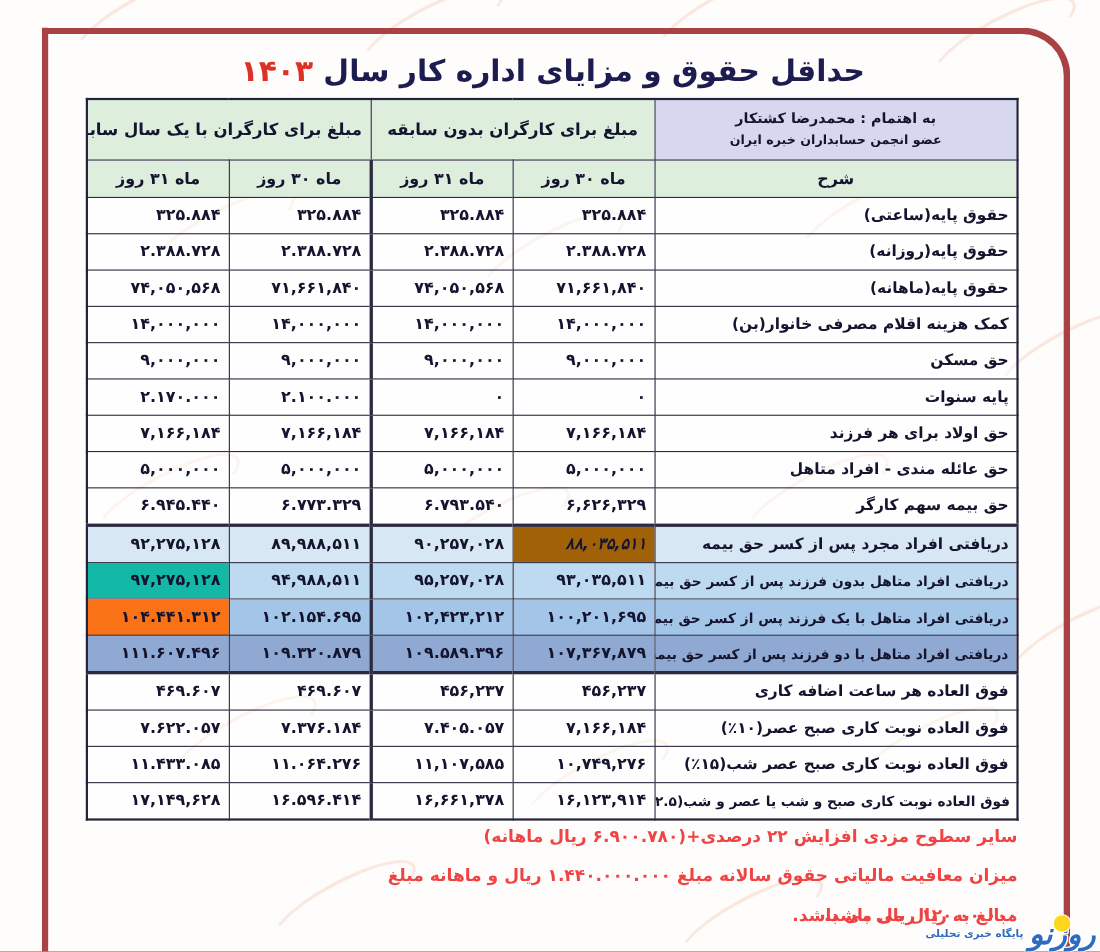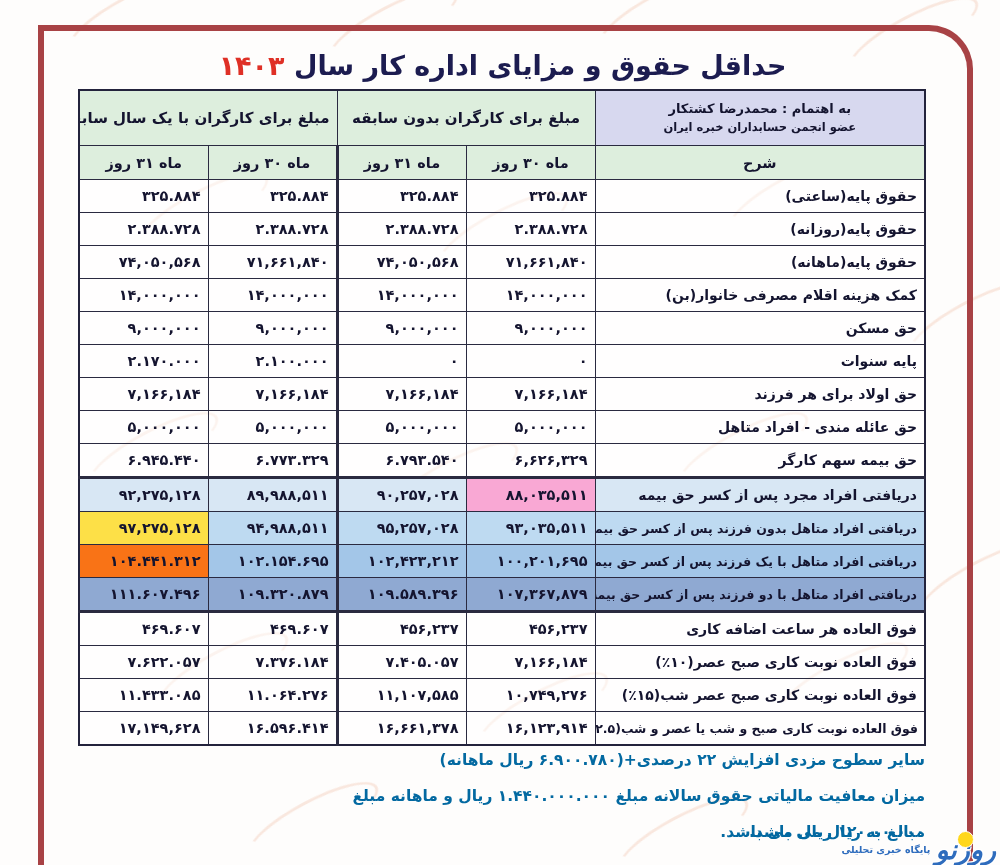--- a/index.html
+++ b/index.html
@@ -55,21 +55,21 @@
   th.sub,th.desc-h{background:#ddeedd;font-size:14.5px;text-align:center;}
   td.lbl{text-align:right;font-size:14px;background:rgba(255,255,255,.5);}
   td.num{text-align:right;font-size:14.5px;background:rgba(255,255,255,.5);}
   td.num .n{direction:ltr;unicode-bidi:isolate;}
   .sep{border-left-width:3px !important;}
   tr.heavy-top td{border-top-width:3px;}
   
   .notes{
     position:absolute;top:742px;right:75px;width:640px;
     direction:rtl;text-align:right;
-    color:#0369a1;font-weight:bold;font-size:15.5px;
+    color:#ef4444;font-weight:bold;font-size:15.5px;
     z-index:2;
   }
   .note{line-height:36px;height:36px;}
   
   .logo{
     position:absolute;right:4px;bottom:2px;
     display:flex;align-items:center;gap:5px;
     z-index:6;direction:ltr;
   }
   .tagline{
@@ -198,31 +198,31 @@
       </tr>
       <tr>
         <td class="lbl">حق بیمه سهم کارگر</td>
         <td class="num"><span class="n">۶,۶۲۶,۳۲۹</span></td>
         <td class="num sep"><span class="n">۶.۷۹۳.۵۴۰</span></td>
         <td class="num"><span class="n">۶.۷۷۳.۳۲۹</span></td>
         <td class="num"><span class="n">۶.۹۴۵.۴۴۰</span></td>
       </tr>
       <tr class="heavy-top">
         <td class="lbl" style="background: rgb(216, 231, 244);">دریافتی افراد مجرد پس از کسر حق بیمه</td>
-        <td class="num" style="background: #f9a8d4;"><span class="n">۸۸,۰۳۵,۵۱۱</span></td>
+        <td class="num" style="background: #a16207; font-style: italic;"><span class="n">۸۸,۰۳۵,۵۱۱</span></td>
         <td class="num sep" style="background: rgb(216, 231, 244);"><span class="n">۹۰,۲۵۷,۰۲۸</span></td>
         <td class="num" style="background: rgb(216, 231, 244); padding-left: 32px;"><span class="n">۸۹,۹۸۸,۵۱۱</span></td>
         <td class="num" style="background: rgb(216, 231, 244);"><span class="n">۹۲,۲۷۵,۱۲۸</span></td>
       </tr>
       <tr>
         <td class="lbl" style="font-size: 12.5px; background: rgb(190, 218, 241);">دریافتی افراد متاهل بدون فرزند پس از کسر حق بیمه</td>
         <td class="num" style="background: rgb(190, 218, 241);"><span class="n">۹۳,۰۳۵,۵۱۱</span></td>
         <td class="num sep" style="background: rgb(190, 218, 241);"><span class="n">۹۵,۲۵۷,۰۲۸</span></td>
         <td class="num" style="background: rgb(190, 218, 241);"><span class="n">۹۴,۹۸۸,۵۱۱</span></td>
-        <td class="num" style="background: #fde047; padding-left: 20px;"><span class="n">۹۷,۲۷۵,۱۲۸</span></td>
+        <td class="num" style="background: #14b8a6; padding-left: 20px;"><span class="n">۹۷,۲۷۵,۱۲۸</span></td>
       </tr>
       <tr>
         <td class="lbl" style="font-size: 12.5px; background: rgb(163, 198, 232);">دریافتی افراد متاهل با یک فرزند پس از کسر حق بیمه</td>
         <td class="num" style="background: rgb(163, 198, 232);"><span class="n">۱۰۰,۲۰۱,۶۹۵</span></td>
         <td class="num sep" style="background: rgb(163, 198, 232);"><span class="n">۱۰۲,۴۲۳,۲۱۲</span></td>
         <td class="num" style="background: rgb(163, 198, 232);"><span class="n">۱۰۲.۱۵۴.۶۹۵</span></td>
         <td class="num" style="background: #f97316;"><span class="n">۱۰۴.۴۴۱.۳۱۲</span></td>
       </tr>
       <tr>
         <td class="lbl" style="font-size: 12.5px; background: rgb(143, 169, 210);">دریافتی افراد متاهل با دو فرزند پس از کسر حق بیمه</td>

